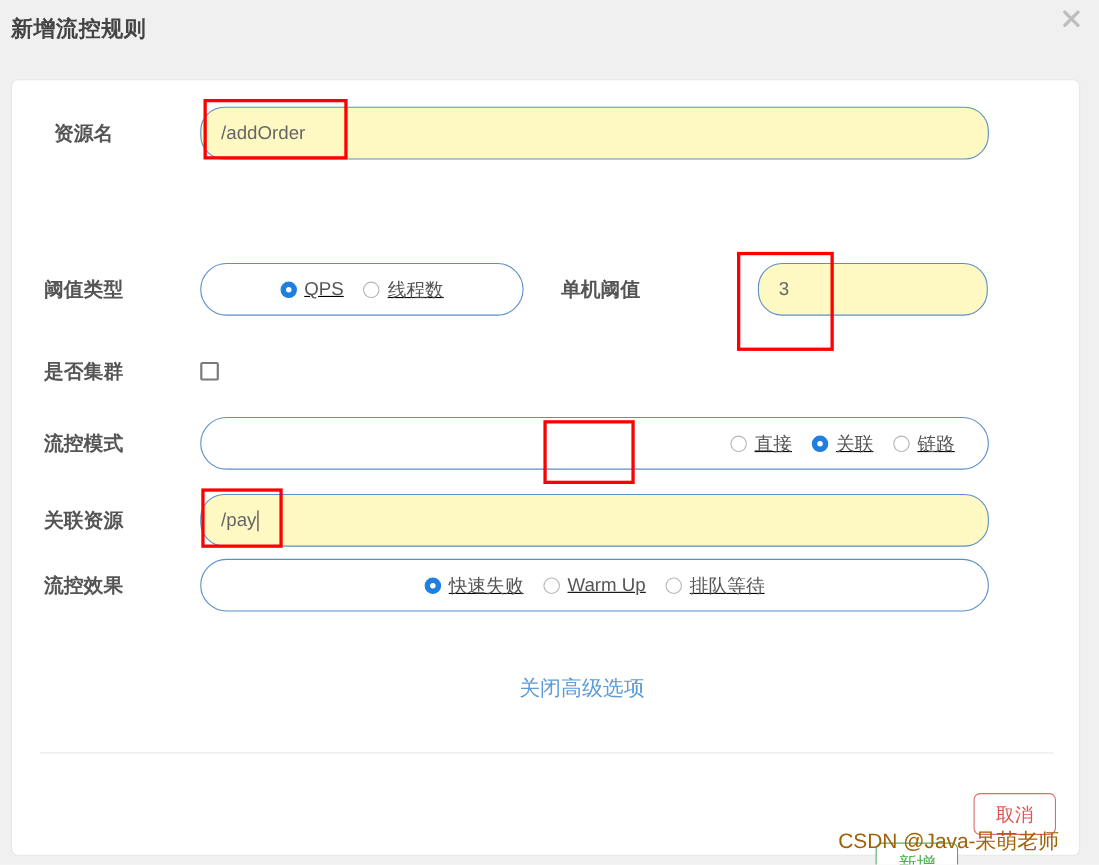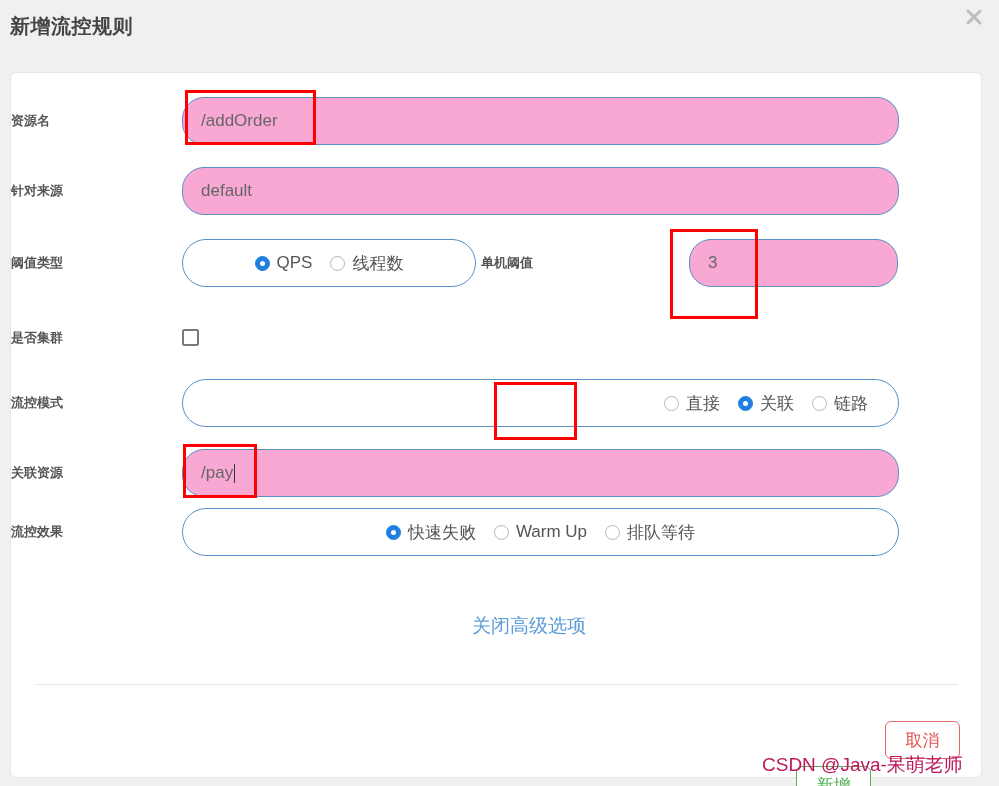--- a/index.html
+++ b/index.html
@@ -33,32 +33,32 @@
     width: 972px; height: 706px;
     background: #ffffff;
     border: 1px solid #e6e6e6;
     border-radius: 6px;
   }
 
   
   .row { position: absolute; left: 0; width: 100%; height: 48px; }
   .label {
     position: absolute; left: 0; width: 130px;
-    text-align: left;
-    font-size: 13px; font-weight: bold; color: #555;
+    text-align: center;
+    font-size: 18px; font-weight: bold; color: #555;
     line-height: 48px;
     white-space: nowrap;
   }
   .control { position: absolute; left: 171px; }
 
   .field {
     border: 1px solid #5b8fc7;
     border-radius: 22px;
     height: 48px;
-    background: #f9a8d4;
+    background: #fef9c3;
     display: flex; align-items: center;
     padding: 0 18px;
     font-size: 17px;
     color: #666;
   }
   .field .val { color: #666; }
 
   .caret {
     display: inline-block;
     width: 1px; height: 19px;
@@ -67,20 +67,21 @@
     vertical-align: middle;
   }
 
   
   .pill {
     border: 1px solid #5b8fc7;
     border-radius: 24px;
     height: 48px;
     display: flex; align-items: center;
     background: #fff;
+    text-decoration: underline;
   }
   .radios { display: flex; align-items: center; gap: 18px; }
   .radio-item {
     display: flex; align-items: center; gap: 7px;
     font-size: 17px; color: #555;
     cursor: pointer; white-space: nowrap;
   }
   .radio-dot {
     width: 15px; height: 15px; border-radius: 50%;
     border: 1px solid #b6b6b6; background: #fff;
@@ -134,21 +135,21 @@
     position: absolute;
     border: 3px solid #ff0000;
     pointer-events: none;
     z-index: 20;
   }
 
   
   .watermark {
     position: absolute;
     left: 762px; top: 752px;
-    font-size: 19px; color: #be185d;
+    font-size: 19px; color: #a16207;
     white-space: nowrap;
     z-index: 15;
     text-align: center;
   }
 </style>
 </head>
 <body>
 
 <div id="root">
 
@@ -162,26 +163,20 @@
 
   <div class="panel">
 
     <div class="row" style="top:24px;">
       <div class="label">资源名</div>
       <div class="control field" style="width:717px;">
         <span class="val">/addOrder</span>
       </div>
     </div>
 
-    <div class="row" style="top:94px;">
-      <div class="label">针对来源</div>
-      <div class="control field" style="width:717px;">
-        <span class="val">default</span>
-      </div>
-    </div>
 
     <div class="row" style="top:166px;">
       <div class="label">阈值类型</div>
       <div class="control pill" style="width:294px; justify-content:center;">
         <div class="radios">
           <div class="radio-item checked">
             <span class="radio-dot"></span>
             <span>QPS</span>
           </div>
           <div class="radio-item">

